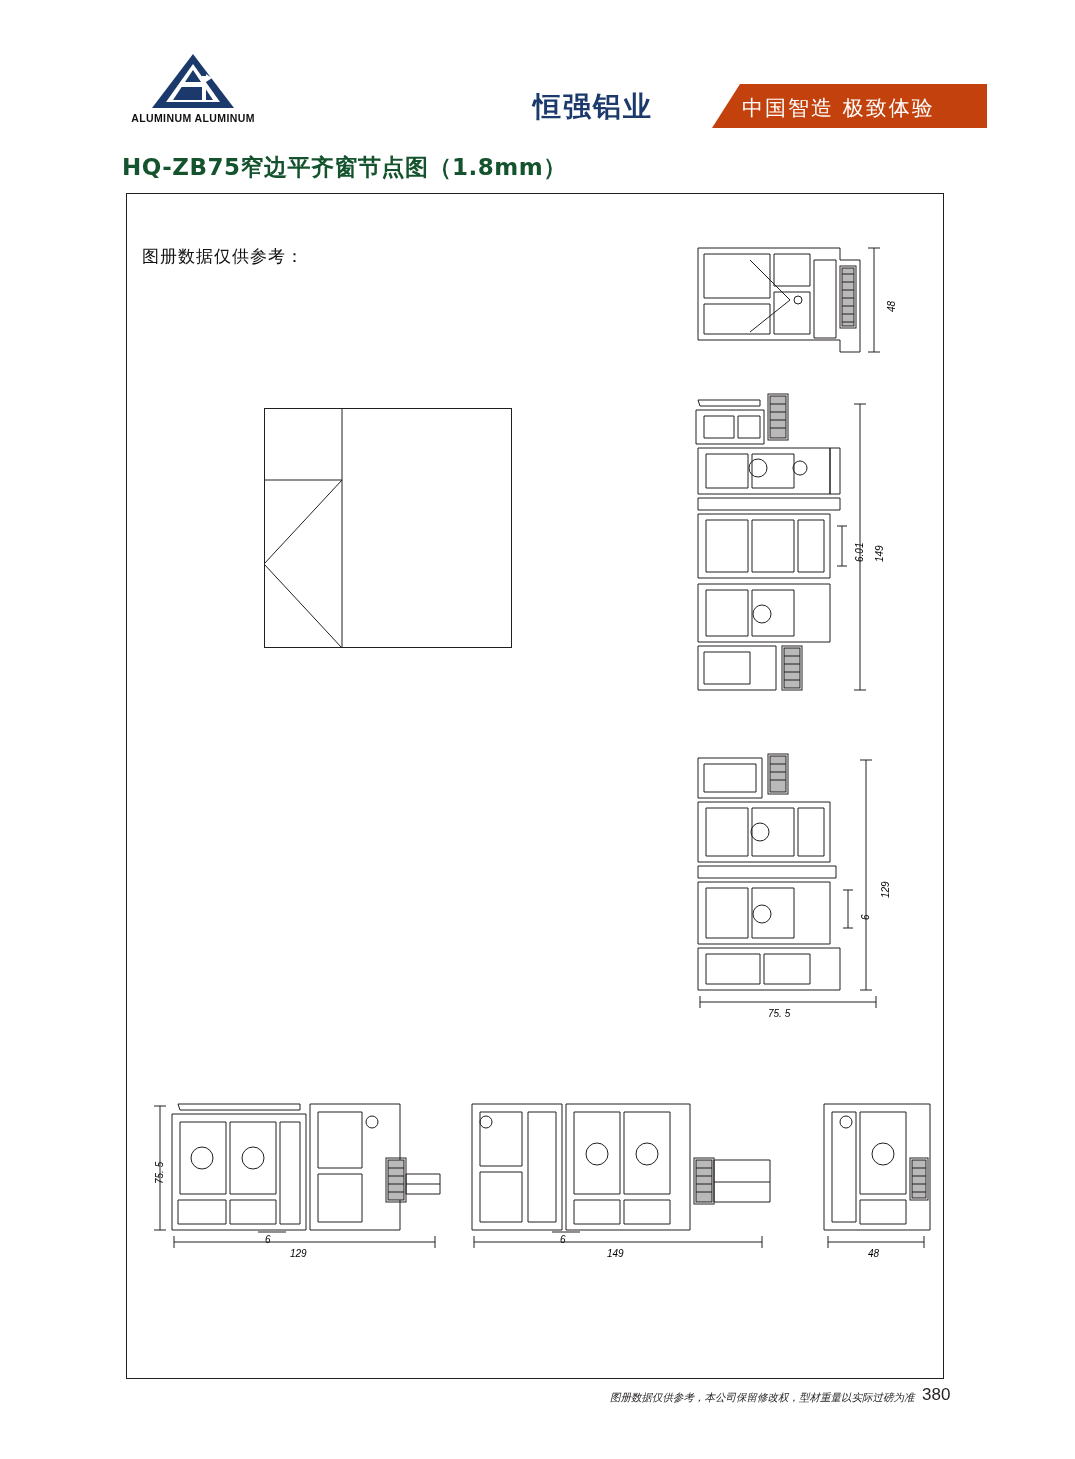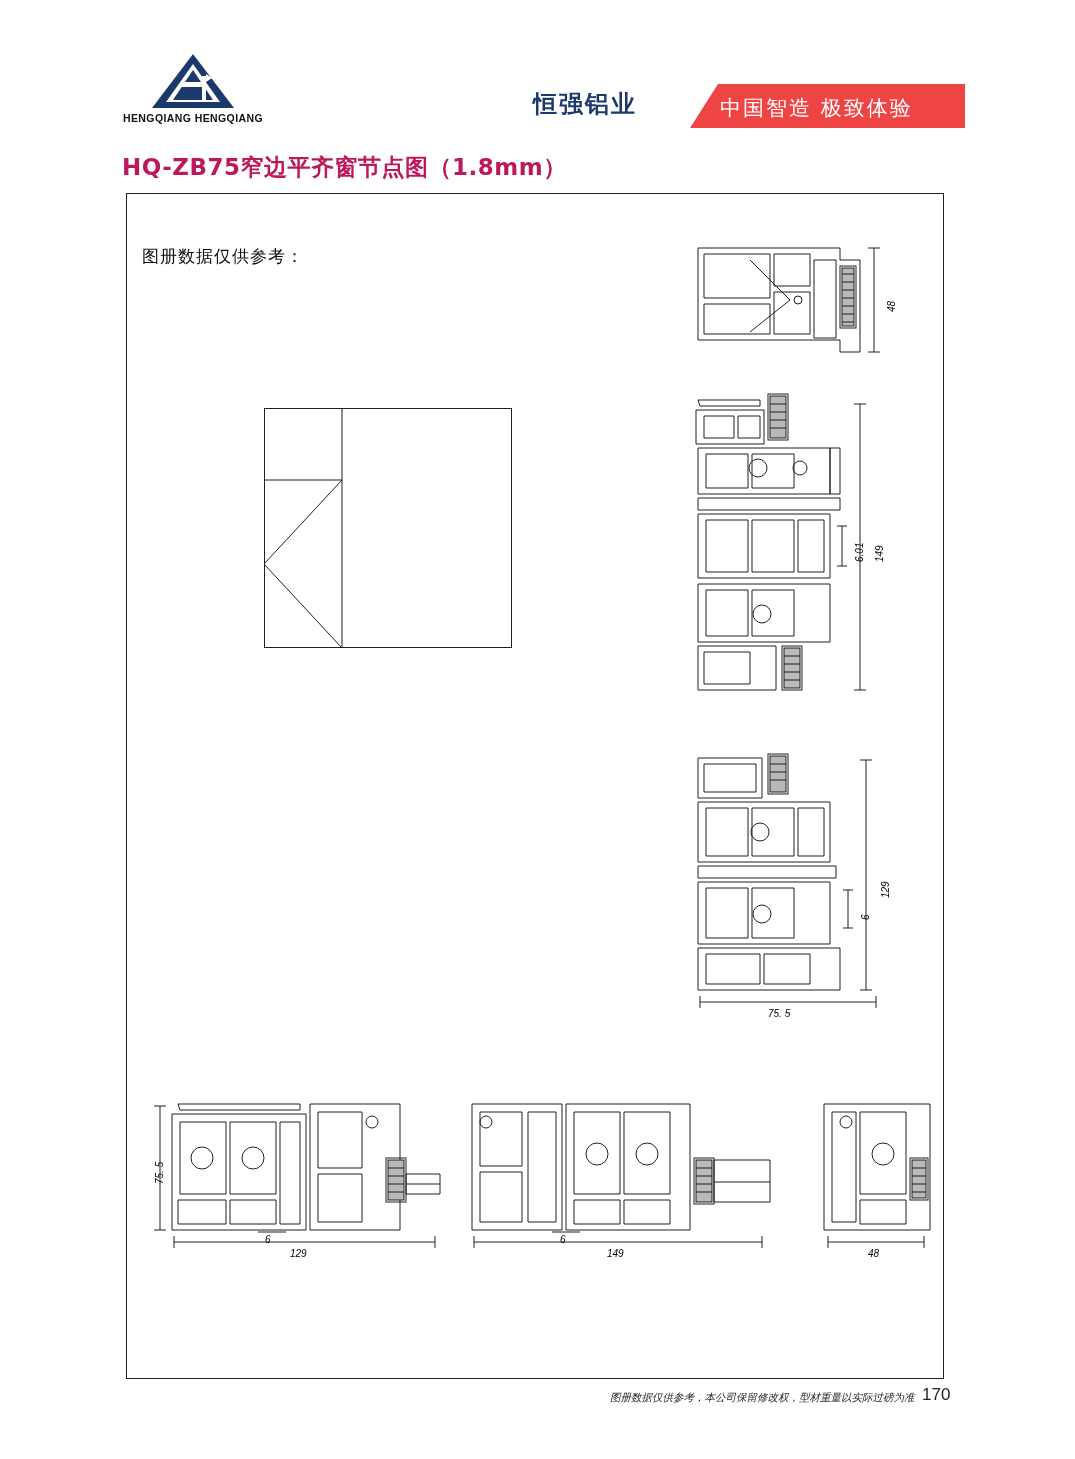--- a/index.html
+++ b/index.html
@@ -47,33 +47,33 @@
     font-size: 10.5px;
     font-weight: bold;
     letter-spacing: 0.4px;
     color: #111;
     font-family: "Liberation Sans", sans-serif;
   }
   .brand-cn {
     position: absolute;
     left: 533px;
     top: 88px;
-    font-size: 24px;
+    font-size: 28px;
     font-weight: bold;
     color: #1b3a6b;
     letter-spacing: 2px;
     font-family: "DejaVu Sans", sans-serif;
   }
   .brand-banner {
     position: absolute;
-    left: 690px;
+    left: 712px;
     top: 84px;
     width: 275px;
     height: 44px;
-    background: #ef4444;
+    background: #c2410c;
     -webkit-clip-path: polygon(28px 0, 275px 0, 275px 44px, 0 44px);
     clip-path: polygon(28px 0, 275px 0, 275px 44px, 0 44px);
   }
   .brand-banner span {
     position: absolute;
     left: 30px;
     top: 10px;
     color: #fff;
     font-size: 21px;
     letter-spacing: 2px;
@@ -81,21 +81,21 @@
   }
 
   
   .page-title {
     position: absolute;
     left: 122px;
     top: 152px;
     font-size: 23px;
     font-weight: bold;
     letter-spacing: 0.5px;
-    color: #be185d;
+    color: #14532d;
     font-family: "DejaVu Sans", sans-serif;
   }
 
   
   .frame {
     position: absolute;
     left: 126px;
     top: 193px;
     width: 818px;
     height: 1186px;
@@ -161,21 +161,21 @@
       <div class="logo-mark">
         <svg width="86" height="58" viewBox="0 0 86 58">
           <polygon points="43,2 84,56 2,56" fill="#1b3a6b"></polygon>
           <polygon points="43,12 70,50 16,50" fill="#ffffff"></polygon>
           <polygon points="43,18 63,48 23,48" fill="#1b3a6b"></polygon>
           <rect x="30" y="30" width="26" height="5" fill="#ffffff"></rect>
           <path d="M56 22 L62 26 L56 30 Z" fill="#ffffff"></path>
           <rect x="52" y="24" width="4" height="24" fill="#ffffff"></rect>
         </svg>
       </div>
-      <div class="logo-sub">HENGQIANG HENGQIANG</div>
+      <div class="logo-sub">ALUMINUM ALUMINUM</div>
     </div>
 
     <div class="brand-cn">恒强铝业</div>
 
     <div class="brand-banner">
       <span>中国智造 极致体验</span>
     </div>
   </div>
 
   <div class="page-title">HQ-ZB75窄边平齐窗节点图（1.8mm）</div>
@@ -412,15 +412,15 @@
         <line x1="102" y1="94" x2="116" y2="94"></line>
 
       <line x1="18" y1="144" x2="114" y2="144"></line>
       <line x1="18" y1="138" x2="18" y2="150"></line>
       <line x1="114" y1="138" x2="114" y2="150"></line>
     </svg>
     <div class="dim-label" style="left:58px; top:150px;">48</div>
   </div>
 
   <div class="footer-note">图册数据仅供参考，本公司保留修改权，型材重量以实际过磅为准</div>
-  <div class="page-number">170</div>
+  <div class="page-number">380</div>
 
 </div>
 
 </body></html>

